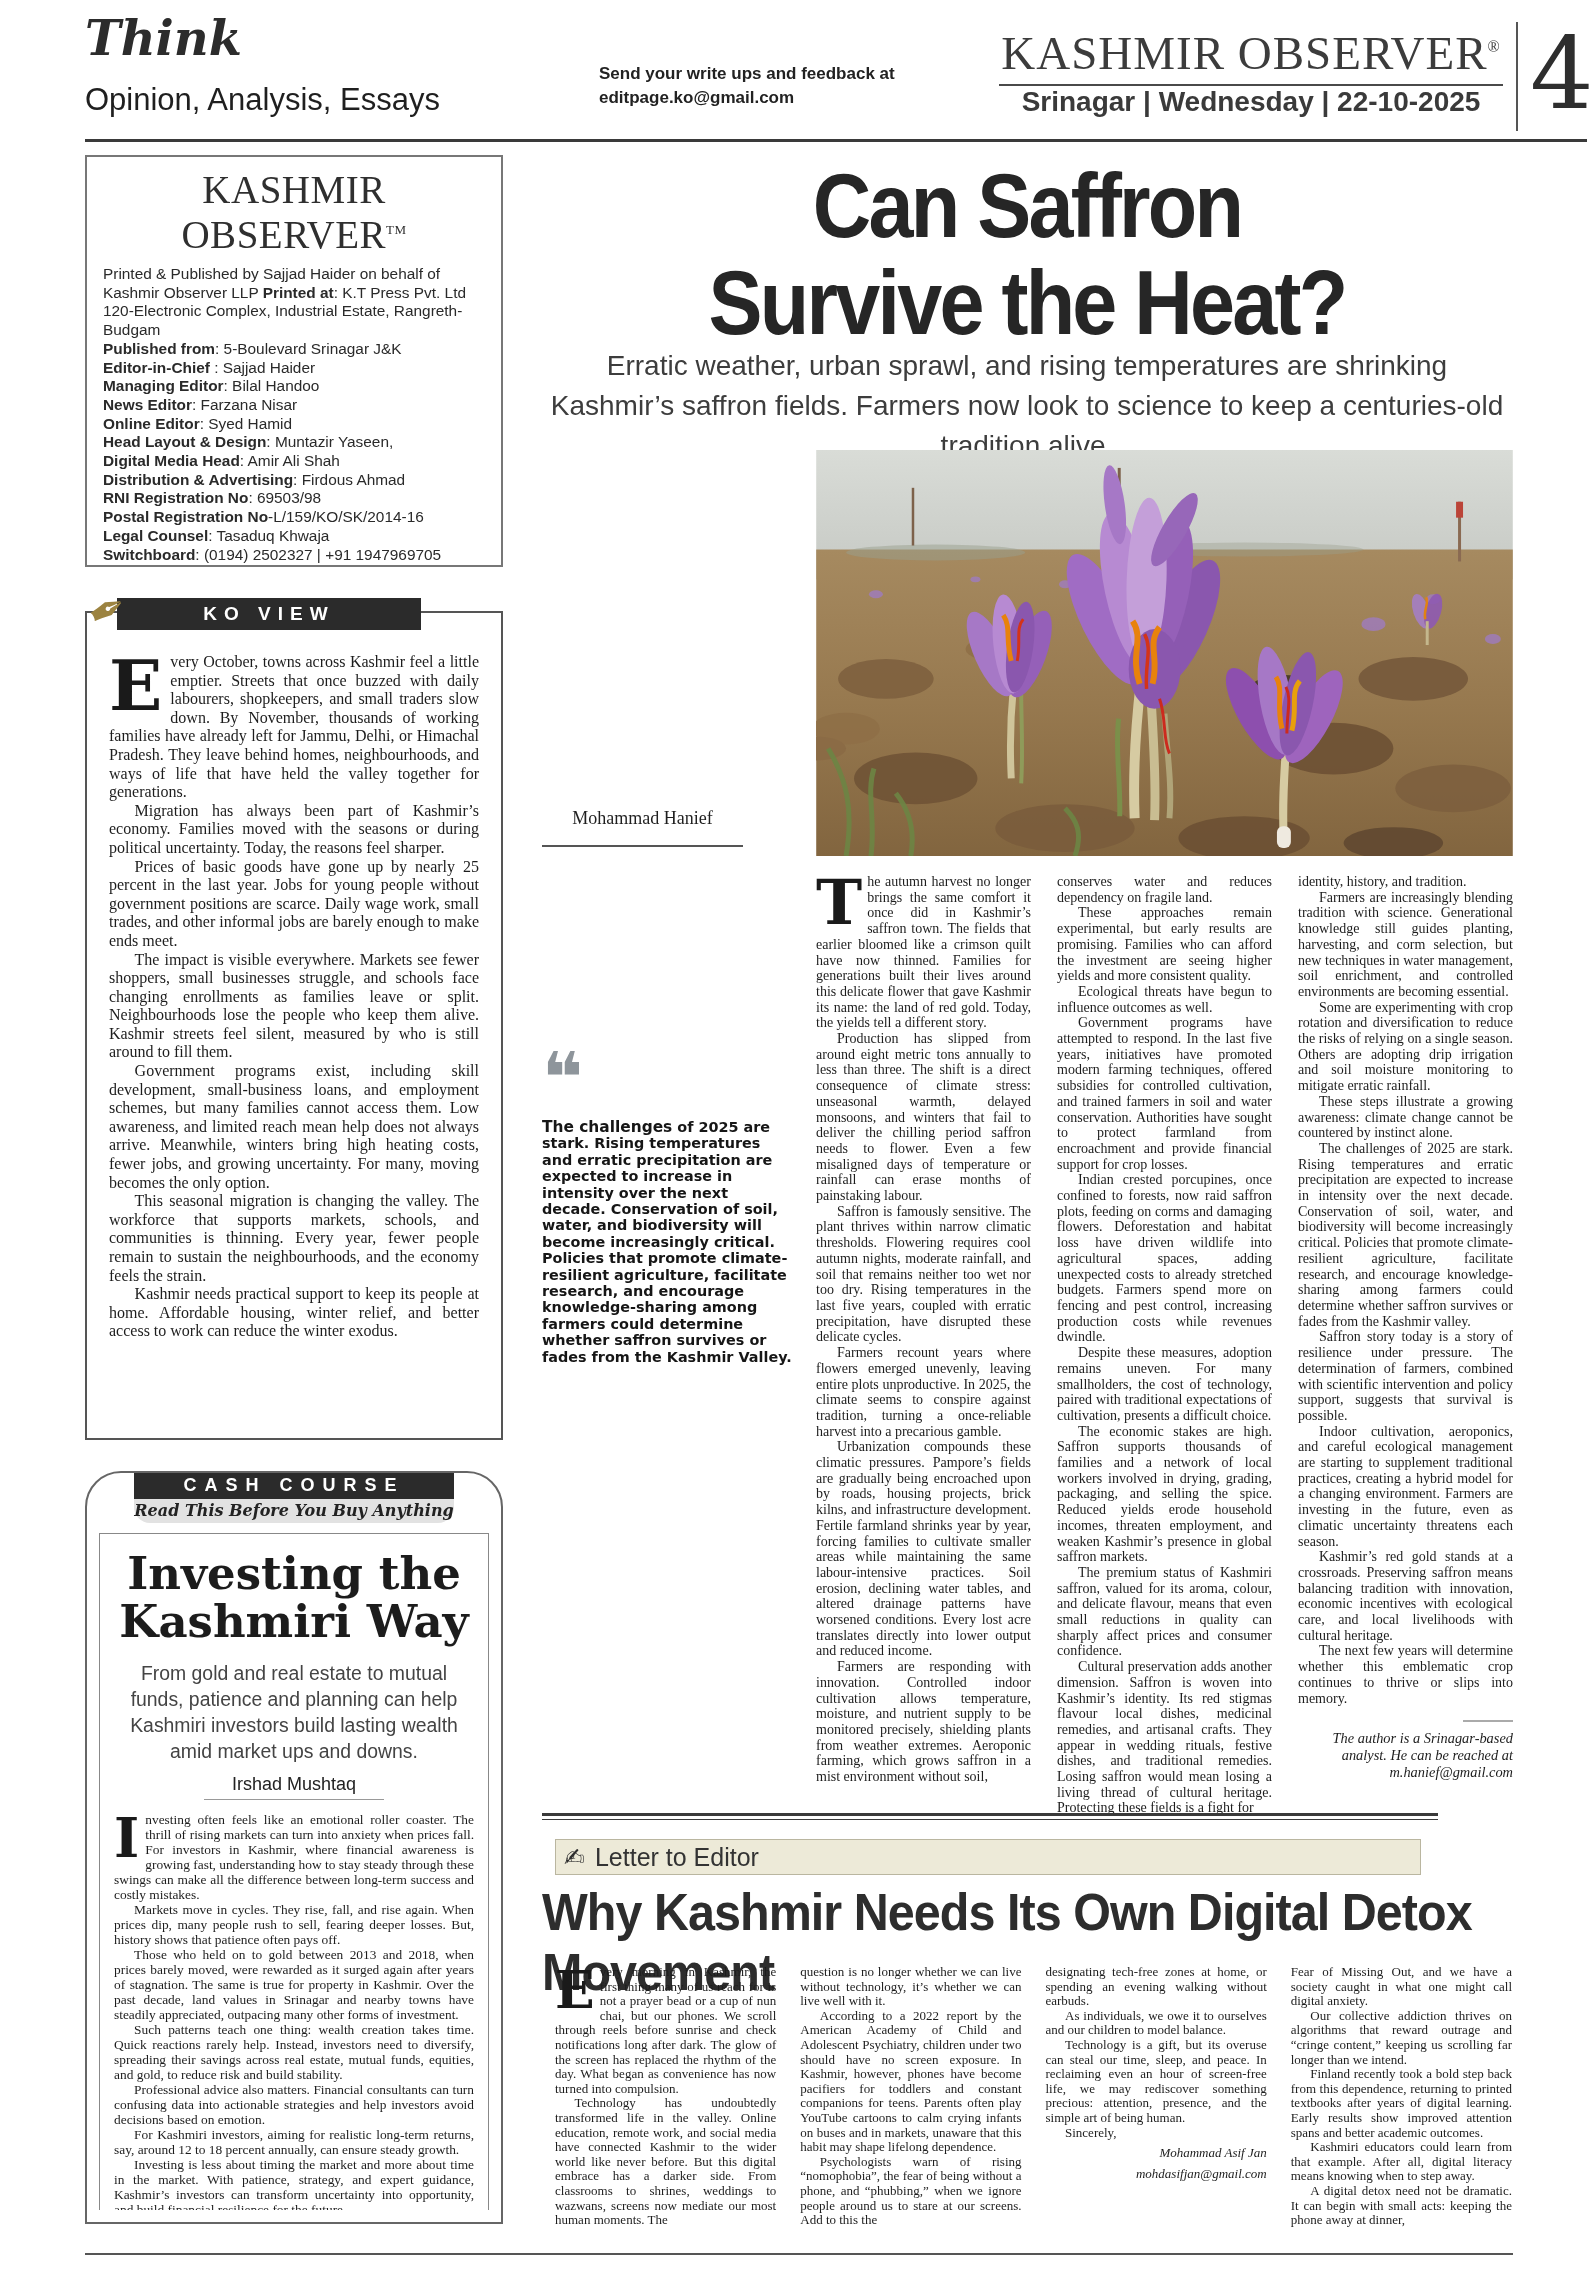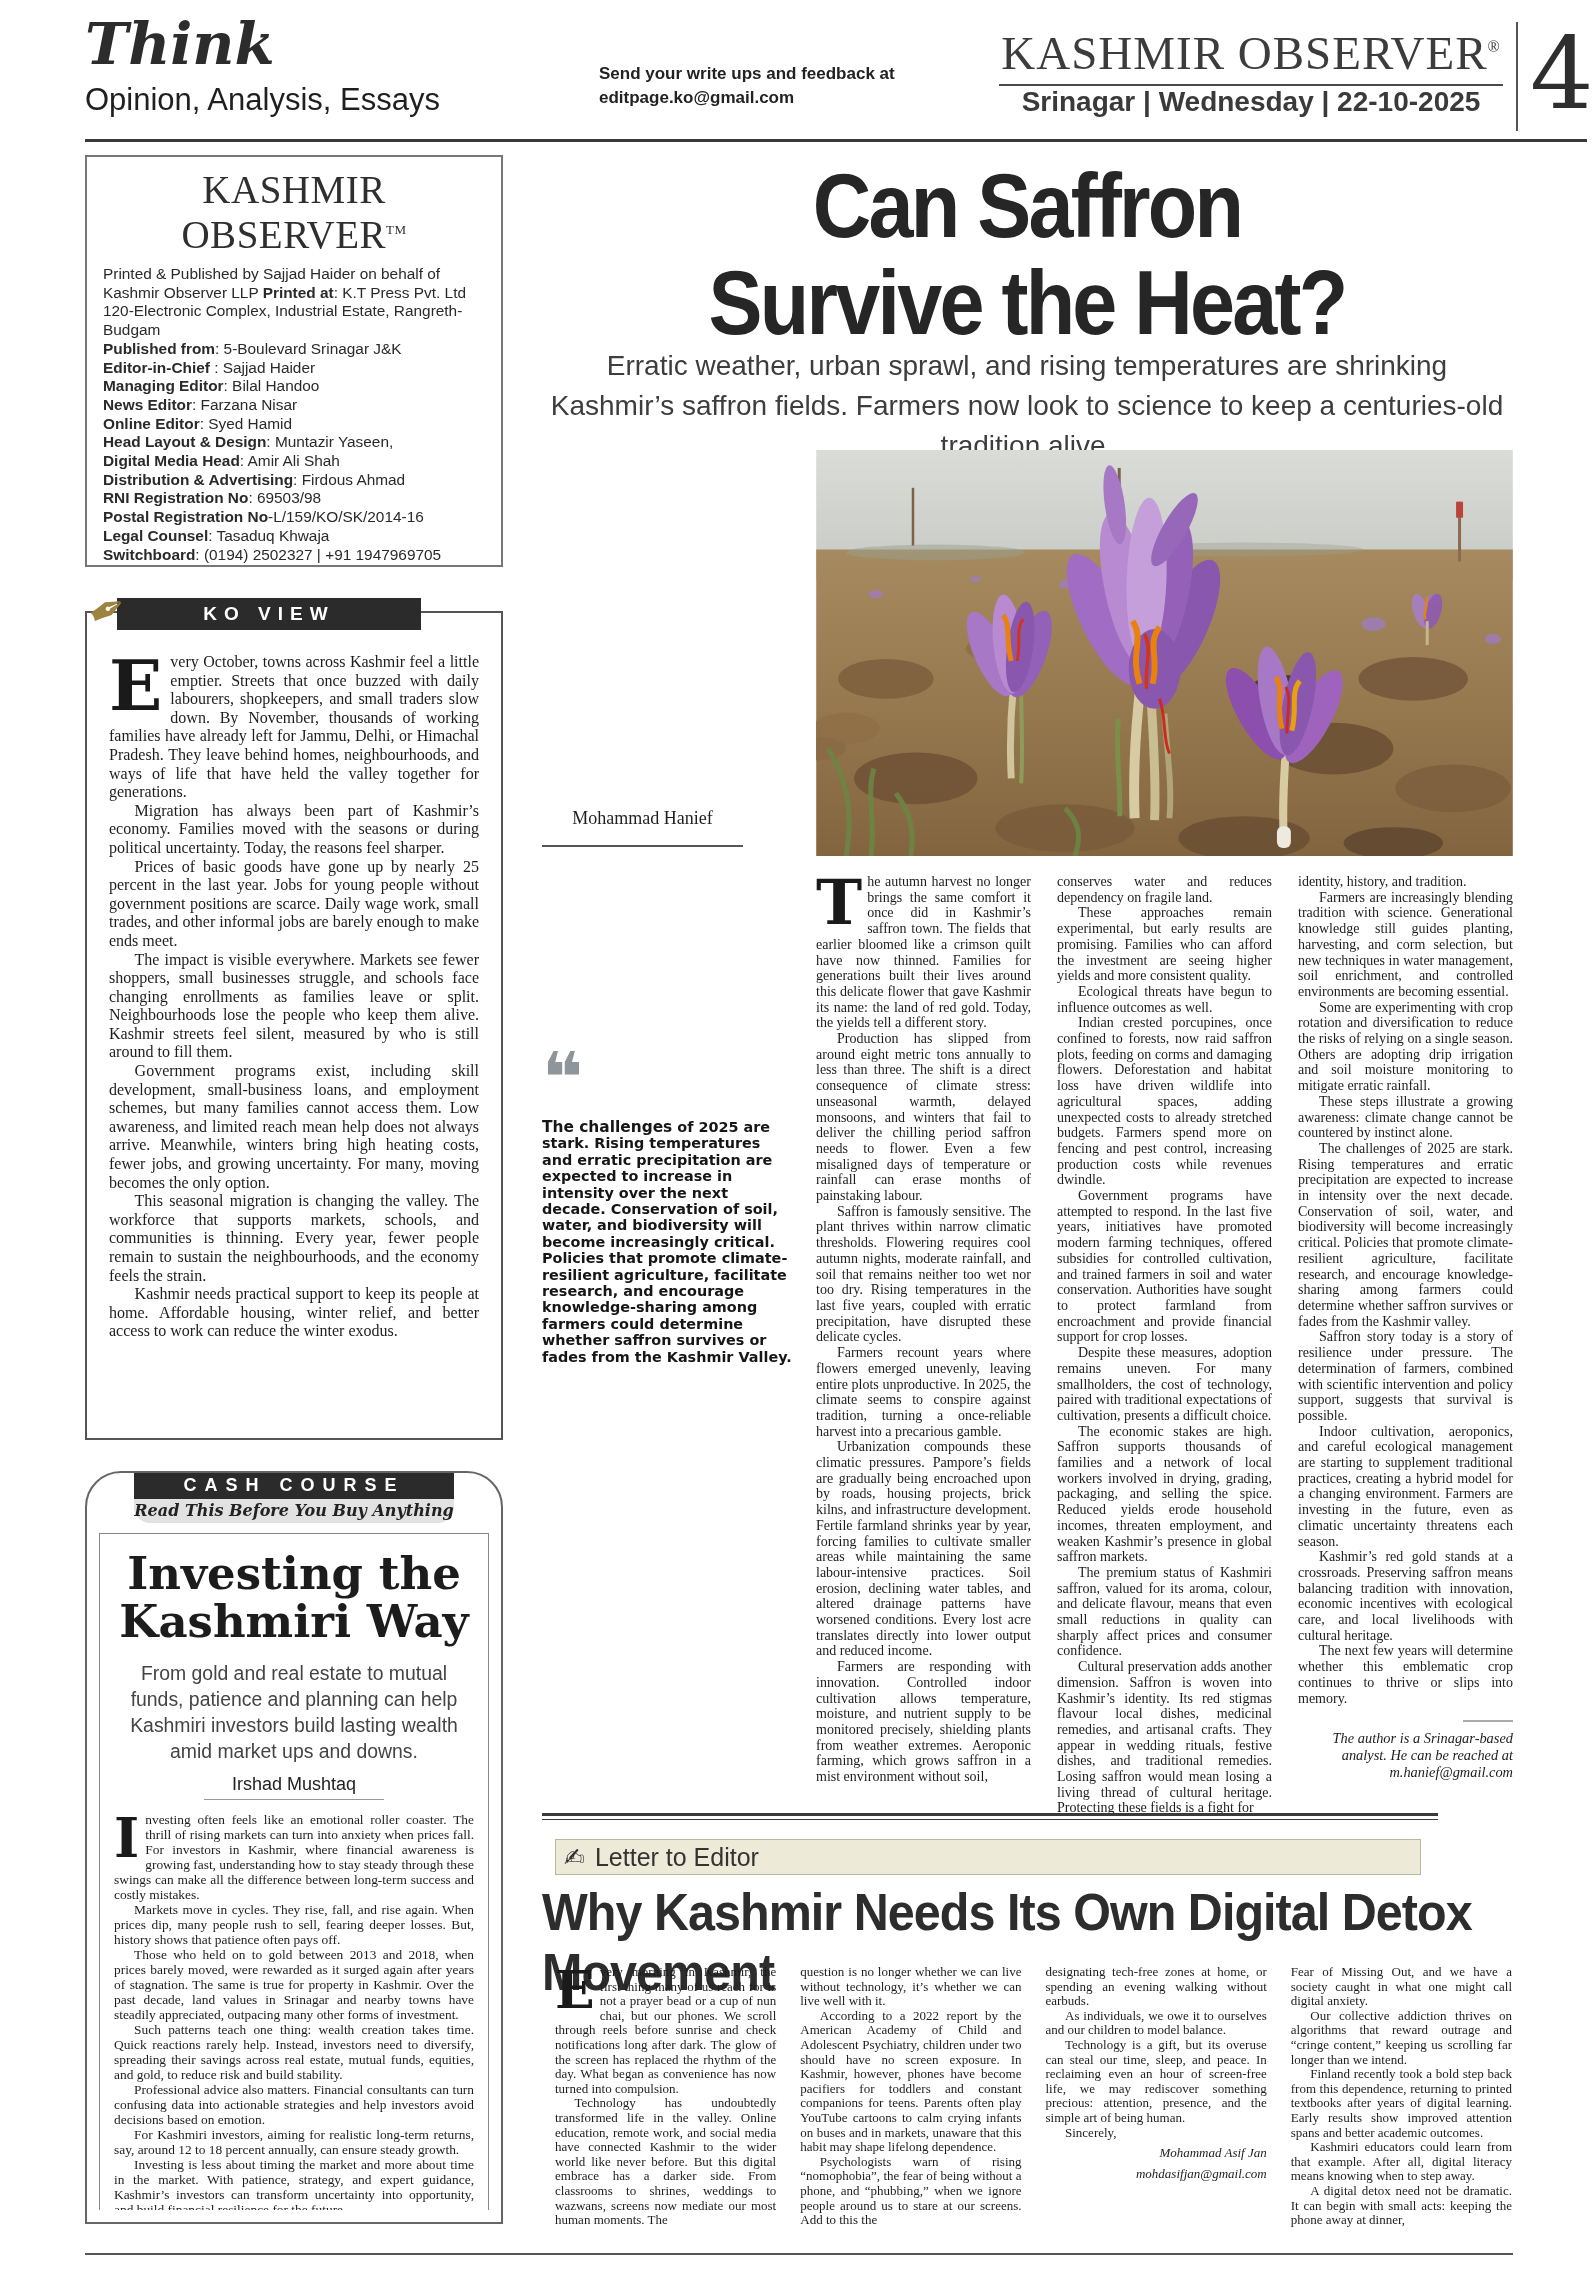--- a/index.html
+++ b/index.html
@@ -1,20 +1,20 @@
 <!DOCTYPE html>
 <html><head>
 <meta charset="utf-8">
 <style>
   html,body{margin:0;padding:0;background:#e8e8e8;}
   .page{position:relative;width:1592px;height:2287px;background:#fff;margin:0 auto;
         font-family:"Liberation Serif",serif;color:#1d1d1d;overflow:hidden;}
   
   .think{position:absolute;left:85px;top:10px;font-family:"DejaVu Serif",serif;
-         font-style:italic;font-weight:bold;font-size:58px;color:#2c2c2c;}
+         font-style:italic;font-weight:bold;font-size:48px;color:#2c2c2c;}
   .think-sub{position:absolute;left:85px;top:82px;font-family:"Liberation Sans",sans-serif;
          font-size:31px;color:#1f1f1f;}
   .feedback{position:absolute;left:599px;top:62px;font-family:"Liberation Sans",sans-serif;
          font-size:17px;font-weight:bold;color:#222;line-height:24px;}
   .brand{position:absolute;left:995px;top:26px;width:512px;text-align:center;}
   .brand-name{font-family:"Liberation Serif",serif;font-size:47px;color:#3c3c3c;
          letter-spacing:1px;border-bottom:2px solid #4a4a4a;display:inline-block;padding:0 2px 4px;}
   .brand-name sup{font-size:16px;vertical-align:super;}
   .brand-date{font-family:"Liberation Sans",sans-serif;font-weight:bold;font-size:28px;
          color:#3a3a3a;margin-top:0;}
@@ -302,22 +302,22 @@
       <p class="ind">Production has slipped from around eight metric tons annually to less than three. The shift is a direct consequence of climate stress: unseasonal warmth, delayed monsoons, and winters that fail to deliver the chilling period saffron needs to flower. Even a few misaligned days of temperature or rainfall can erase months of painstaking labour.</p>
       <p class="ind">Saffron is famously sensitive. The plant thrives within narrow climatic thresholds. Flowering requires cool autumn nights, moderate rainfall, and soil that remains neither too wet nor too dry. Rising temperatures in the last five years, coupled with erratic precipitation, have disrupted these delicate cycles.</p>
       <p class="ind">Farmers recount years where flowers emerged unevenly, leaving entire plots unproductive. In 2025, the climate seems to conspire against tradition, turning a once-reliable harvest into a precarious gamble.</p>
       <p class="ind">Urbanization compounds these climatic pressures. Pampore’s fields are gradually being encroached upon by roads, housing projects, brick kilns, and infrastructure development. Fertile farmland shrinks year by year, forcing families to cultivate smaller areas while maintaining the same labour-intensive practices. Soil erosion, declining water tables, and altered drainage patterns have worsened conditions. Every lost acre translates directly into lower output and reduced income.</p>
       <p class="ind">Farmers are responding with innovation. Controlled indoor cultivation allows temperature, moisture, and nutrient supply to be monitored precisely, shielding plants from weather extremes. Aeroponic farming, which grows saffron in a mist environment without soil,</p>
     </div>
     <div class="m-col">
       <p>conserves water and reduces dependency on fragile land.</p>
       <p class="ind">These approaches remain experimental, but early results are promising. Families who can afford the investment are seeing higher yields and more consistent quality.</p>
       <p class="ind">Ecological threats have begun to influence outcomes as well.</p>
+      <p class="ind">Government programs have attempted to respond. In the last five years, initiatives have promoted modern farming techniques, offered subsidies for controlled cultivation, and trained farmers in soil and water conservation. Authorities have sought to protect farmland from encroachment and provide financial support for crop losses.</p>
       <p class="ind">Indian crested porcupines, once confined to forests, now raid saffron plots, feeding on corms and damaging flowers. Deforestation and habitat loss have driven wildlife into agricultural spaces, adding unexpected costs to already stretched budgets. Farmers spend more on fencing and pest control, increasing production costs while revenues dwindle.</p>
-      <p class="ind">Government programs have attempted to respond. In the last five years, initiatives have promoted modern farming techniques, offered subsidies for controlled cultivation, and trained farmers in soil and water conservation. Authorities have sought to protect farmland from encroachment and provide financial support for crop losses.</p>
       <p class="ind">Despite these measures, adoption remains uneven. For many smallholders, the cost of technology, paired with traditional expectations of cultivation, presents a difficult choice.</p>
       <p class="ind">The economic stakes are high. Saffron supports thousands of families and a network of local workers involved in drying, grading, packaging, and selling the spice. Reduced yields erode household incomes, threaten employment, and weaken Kashmir’s presence in global saffron markets.</p>
       <p class="ind">The premium status of Kashmiri saffron, valued for its aroma, colour, and delicate flavour, means that even small reductions in quality can sharply affect prices and consumer confidence.</p>
       <p class="ind">Cultural preservation adds another dimension. Saffron is woven into Kashmir’s identity. Its red stigmas flavour local dishes, medicinal remedies, and artisanal crafts. They appear in wedding rituals, festive dishes, and traditional remedies. Losing saffron would mean losing a living thread of cultural heritage. Protecting these fields is a fight for</p>
     </div>
     <div class="m-col">
       <p>identity, history, and tradition.</p>
       <p class="ind">Farmers are increasingly blending tradition with science. Generational knowledge still guides planting, harvesting, and corm selection, but new techniques in water management, soil enrichment, and controlled environments are becoming essential.</p>
       <p class="ind">Some are experimenting with crop rotation and diversification to reduce the risks of relying on a single season. Others are adopting drip irrigation and soil moisture monitoring to mitigate erratic rainfall.</p>
       <p class="ind">These steps illustrate a growing awareness: climate change cannot be countered by instinct alone.</p>

